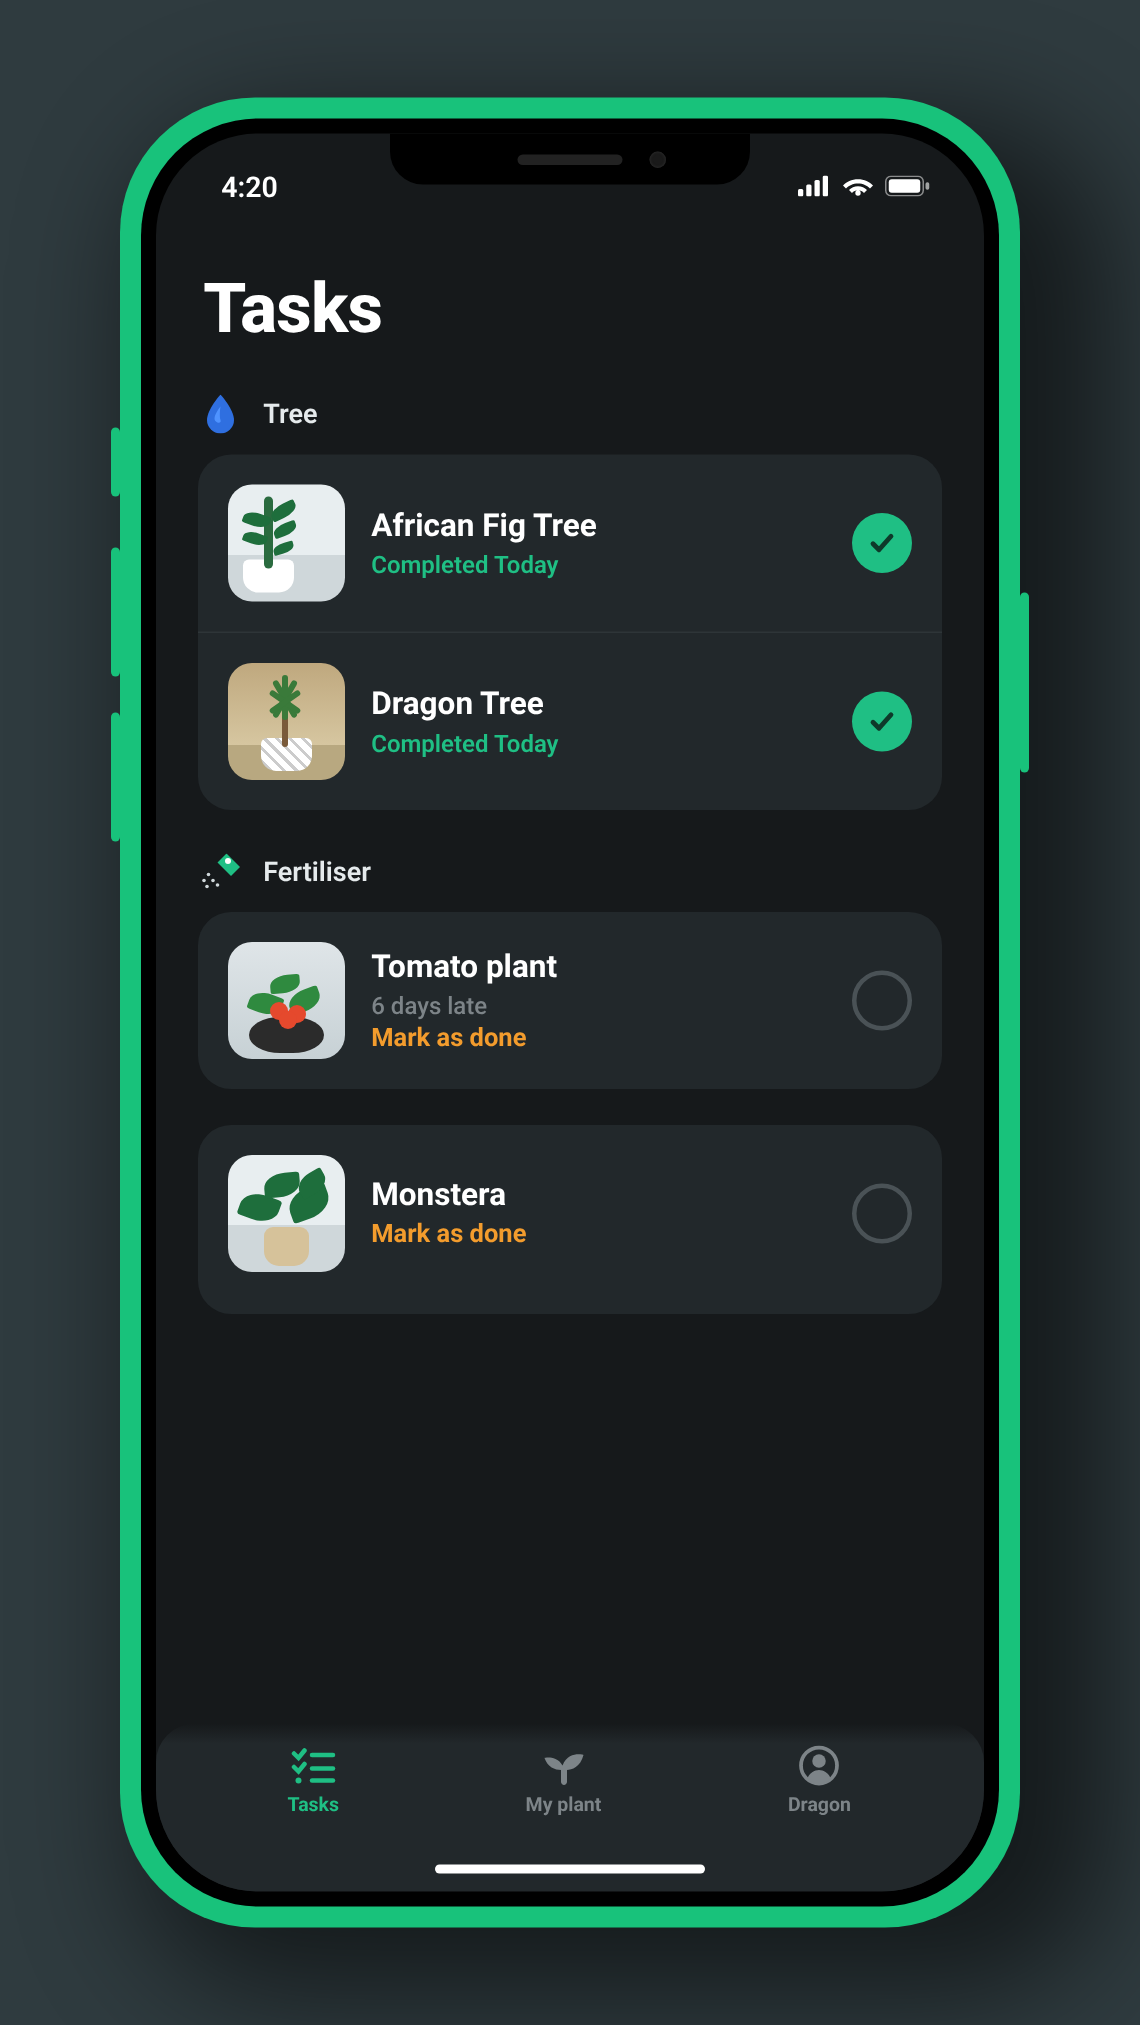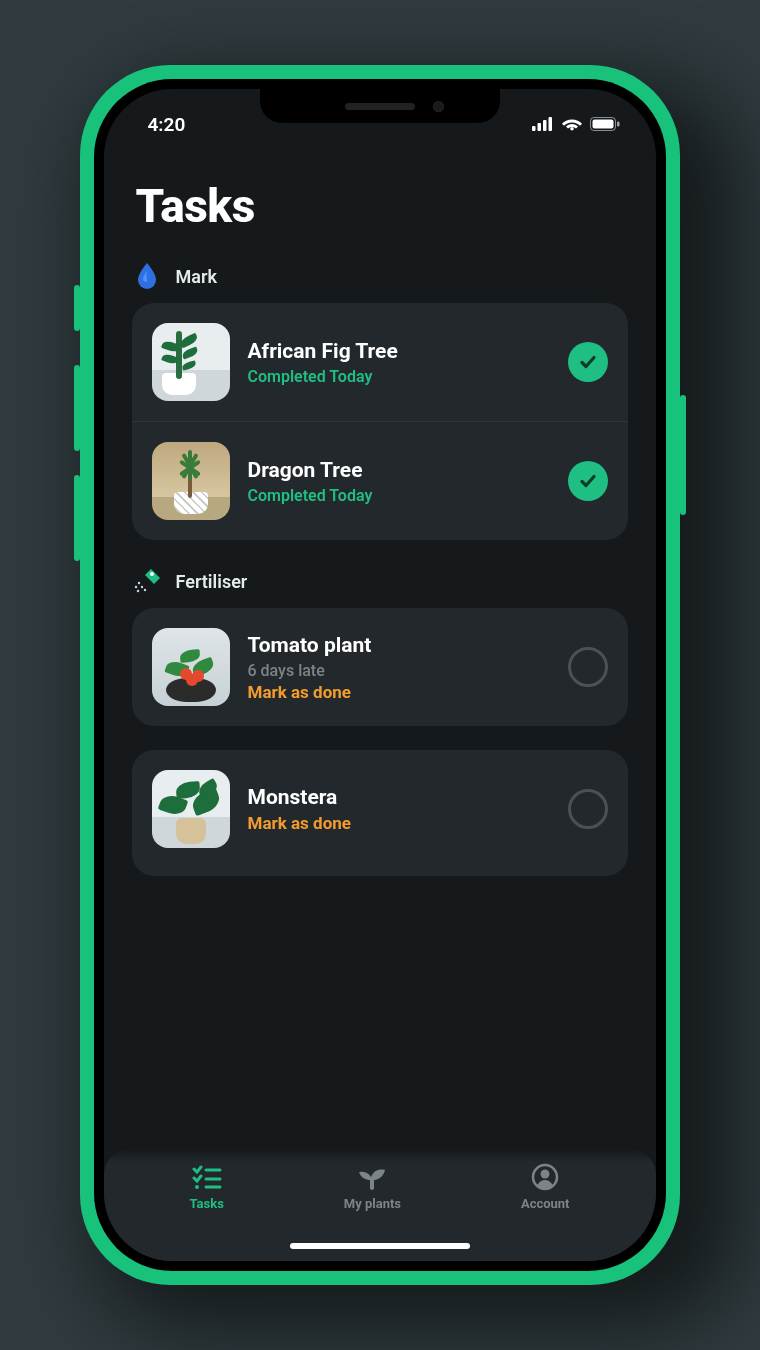--- a/index.html
+++ b/index.html
@@ -200,21 +200,21 @@
           <div class="title">Tasks</div>
 
 
           <div class="sect">
             <span class="sicon">
               <svg width="22" height="26" viewBox="0 0 22 26">
                   <path fill="#2f6fe0" d="M11 0C11 0 2 10 2 17a9 9 0 0018 0C20 10 11 0 11 0z"></path>
                   <path fill="#4f93ff" d="M7 16c0-3 4-8 4-8s-1 6 0 9c1 3-4 2-4-1z"></path>
                 </svg>
             </span>
-            <span class="slabel">Mark</span>
+            <span class="slabel">Tree</span>
           </div>
           <div class="card">
             <div class="row">
               <div class="thumb bg-room">
                 <span class="pot" style="left:10px;"></span>
                 <span class="stem" style="height:48px; left:24px;"></span>
                 <span class="leaf" style="width:18px;height:9px; left:28px; bottom:56px; transform:rotate(-25deg);"></span>
                 <span class="leaf" style="width:18px;height:9px; left:10px; bottom:50px; transform:rotate(200deg);"></span>
                 <span class="leaf" style="width:16px;height:8px; left:30px; bottom:44px; transform:rotate(-20deg);"></span>
                 <span class="leaf" style="width:16px;height:8px; left:10px; bottom:38px; transform:rotate(200deg);"></span>
@@ -320,31 +320,31 @@
                 </svg>
             </span>
             <span>Tasks</span>
           </div>
           <div class="navitem">
             <span class="navicon">
               <svg width="30" height="26" viewBox="0 0 30 26">
                   <path fill="#7d8488" d="M15 26c-1 0-2-1-2-2v-8c-4 0-9-2-11-8 0 0 8-2 12 5 4-10 14-7 14-7-2 8-8 10-11 10v8c0 1-1 2-2 2z"></path>
                 </svg>
             </span>
-            <span>My plants</span>
+            <span>My plant</span>
           </div>
           <div class="navitem">
             <span class="navicon">
               <svg width="28" height="28" viewBox="0 0 28 28">
                   <circle cx="14" cy="14" r="12" fill="none" stroke="#7d8488" stroke-width="2.5"></circle>
                   <circle cx="14" cy="11" r="4.5" fill="#7d8488"></circle>
                   <path fill="#7d8488" d="M6 23c1.5-4 5-6 8-6s6.5 2 8 6c-2 2-5 3-8 3s-6-1-8-3z"></path>
                 </svg>
             </span>
-            <span>Account</span>
+            <span>Dragon</span>
           </div>
         </div>
 
         <div class="homebar"></div>
       </div>
     </div>
   </div>
 </div>
 
 </body></html>

